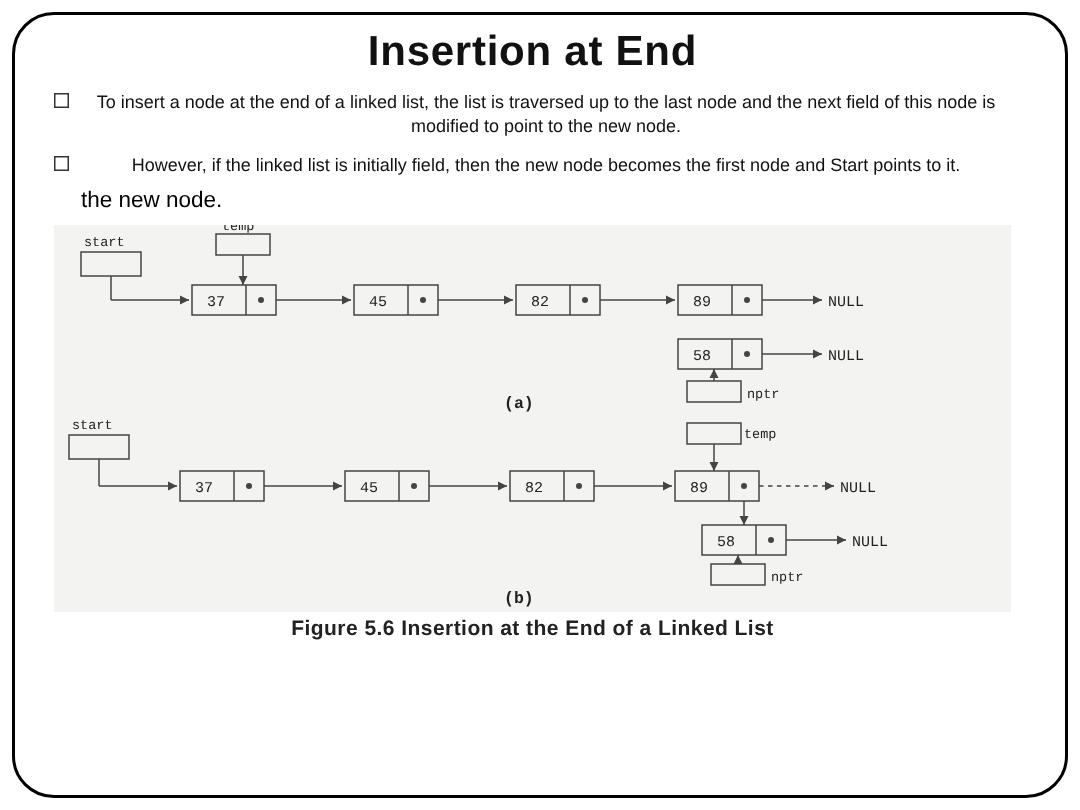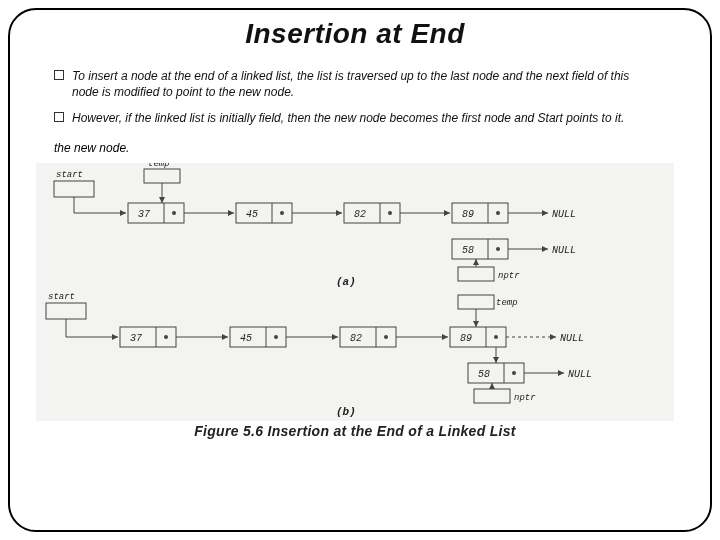--- a/index.html
+++ b/index.html
@@ -10,49 +10,48 @@
     position:relative;
     box-sizing:border-box;
   }
   .slide {
     position:absolute;
     top:8px; left:8px; right:8px; bottom:8px;
     border:2px solid #000;
     border-radius:28px;
     padding:6px 36px 6px 26px;
     box-sizing:border-box;
-    font-style:italic;
   }
   .title {
     text-align:center;
     font-size:28px;
     font-weight:bold;
     letter-spacing:0.5px;
     margin:2px 0 10px 0;
     color:#111;
   }
-  ul.bullets { list-style:none; padding:0; margin:18px; }
+  ul.bullets { list-style:none; padding:0; margin:0;text-align:center; }
   ul.bullets li {
     position:relative;
     padding-left:18px;
     font-size:12px;
     line-height:1.35;
     color:#111;
     margin-bottom:10px;
   }
   ul.bullets li::before {
     content:"";
     position:absolute;
     left:0; top:2px;
     width:8px; height:8px;
     border:1px solid #333;
     background:#fff;
   }
   .trailing {
-    font-size:12px;
+    font-size:15px;
     padding-left:18px;
     margin-top:-4px;
     margin-bottom:8px;
   }
 
   
   .figwrap { margin-top:4px; }
   .fig {
     background:#f3f3f1;
     border:0;

